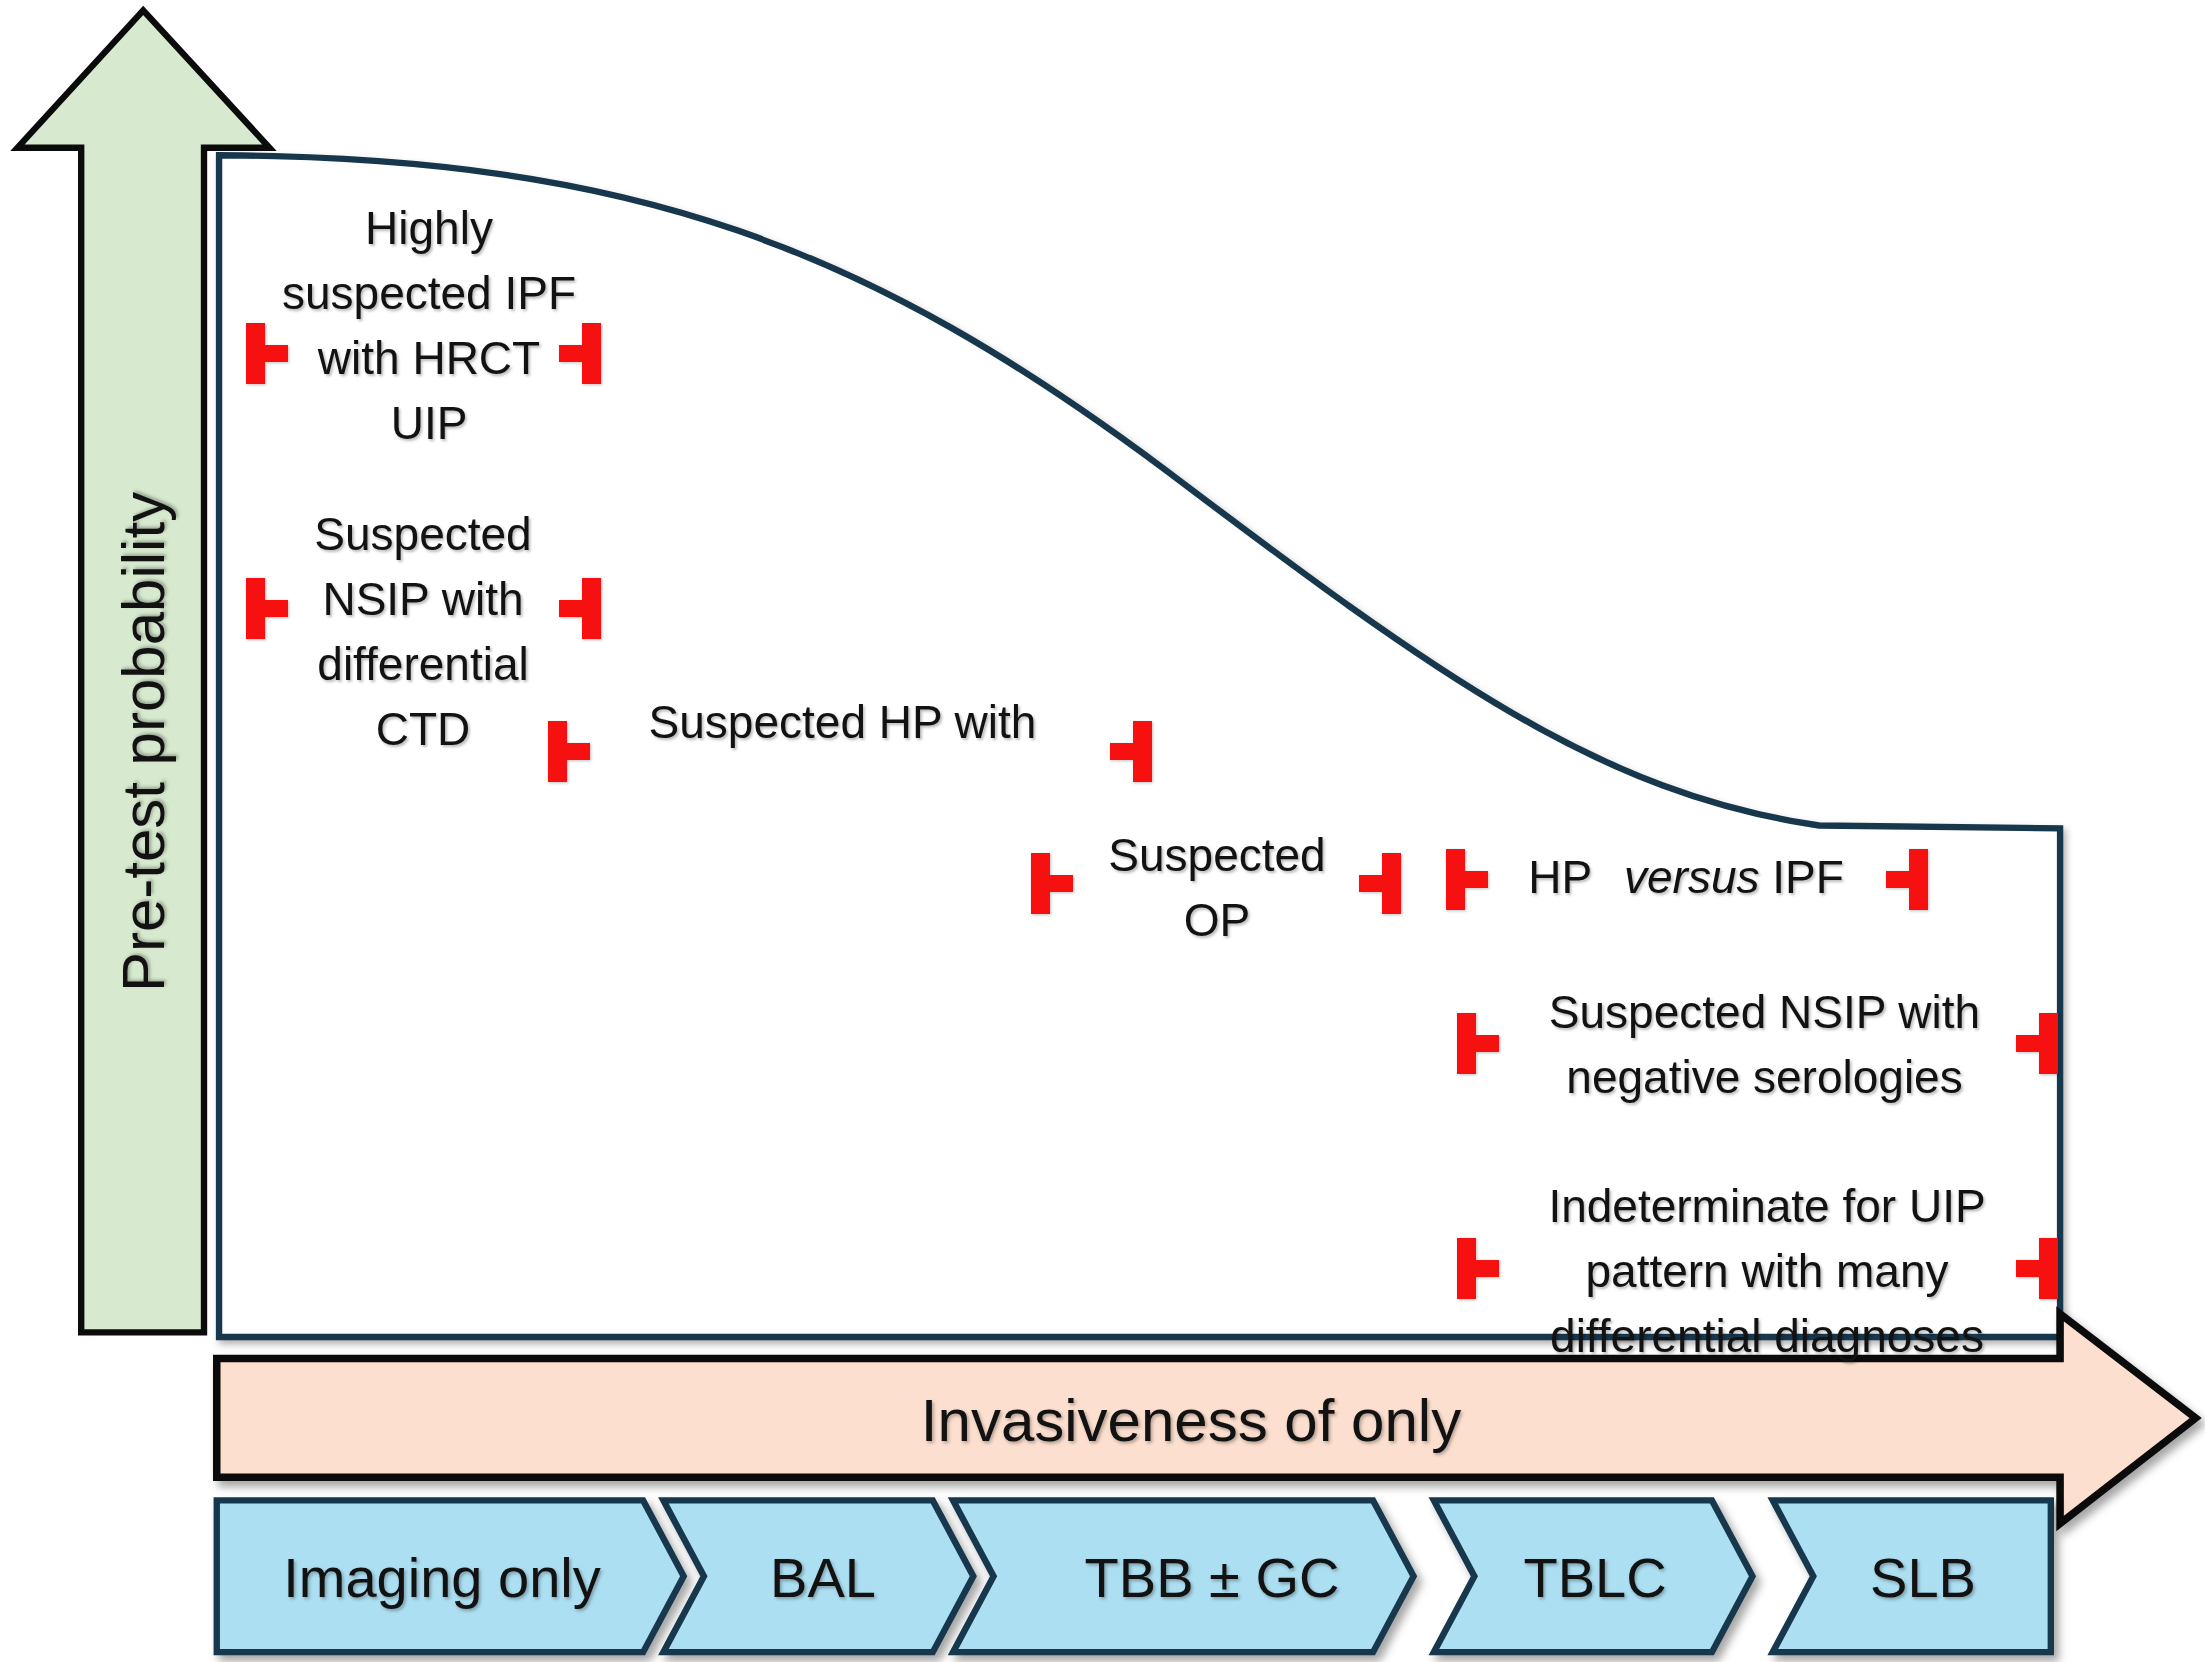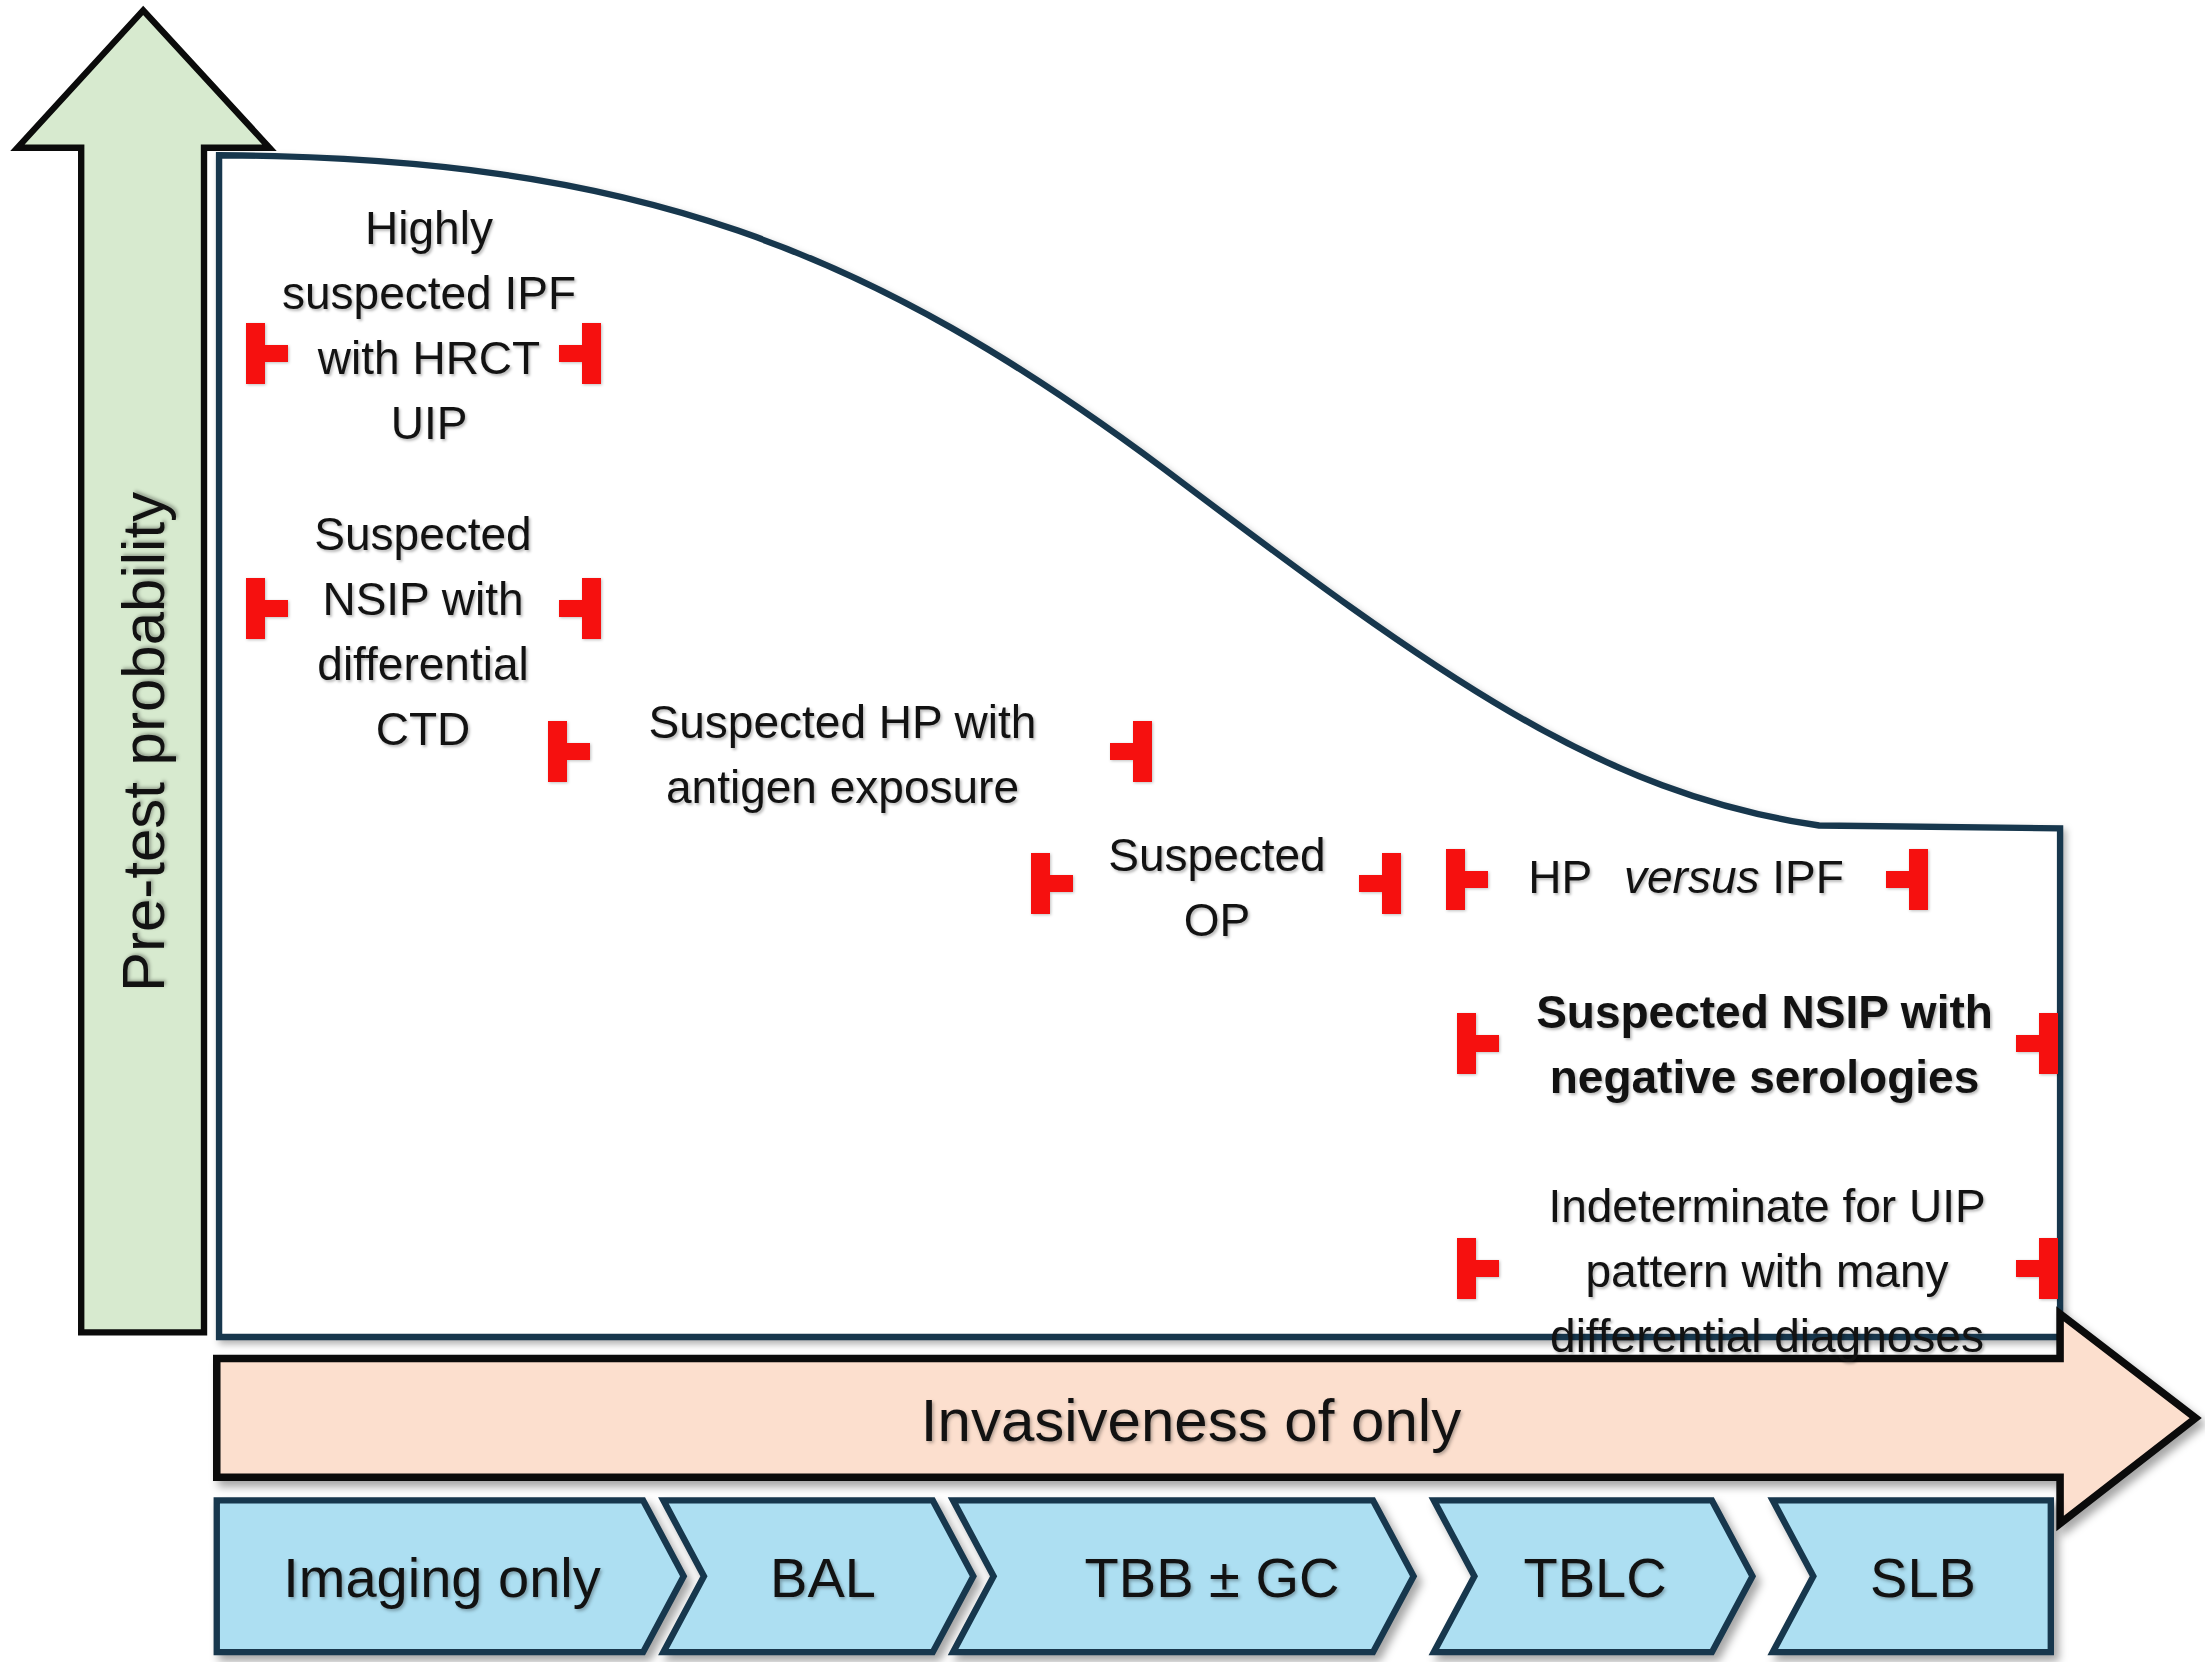--- a/index.html
+++ b/index.html
@@ -110,21 +110,20 @@
       <span class="bar"></span>
       <span class="stub"></span>
     </div>
   <div class="cap right" style="left:559px;top:578px;">
       <span class="bar"></span>
       <span class="stub"></span>
     </div>
 
   <div class="scenario" style="left:579px;top:690px;width:527px;">
     <span class="ln">Suspected HP with</span>
-    <span class="ln">antigen exposure</span>
   </div>
   <div class="cap left" style="left:548px;top:721px;">
       <span class="bar"></span>
       <span class="stub"></span>
     </div>
   <div class="cap right" style="left:1110px;top:721px;">
       <span class="bar"></span>
       <span class="stub"></span>
     </div>
 
@@ -146,21 +145,21 @@
   </div>
   <div class="cap left" style="left:1446px;top:849px;">
       <span class="bar"></span>
       <span class="stub"></span>
     </div>
   <div class="cap right" style="left:1886px;top:849px;">
       <span class="bar"></span>
       <span class="stub"></span>
     </div>
 
-  <div class="scenario" style="left:1504px;top:980px;width:521px;font-weight:bold;">
+  <div class="scenario" style="left:1504px;top:980px;width:521px;">
     <span class="ln">Suspected NSIP with</span>
     <span class="ln">negative serologies</span>
   </div>
   <div class="cap left" style="left:1457px;top:1013px;">
       <span class="bar"></span>
       <span class="stub"></span>
     </div>
   <div class="cap right" style="left:2016px;top:1013px;">
       <span class="bar"></span>
       <span class="stub"></span>

